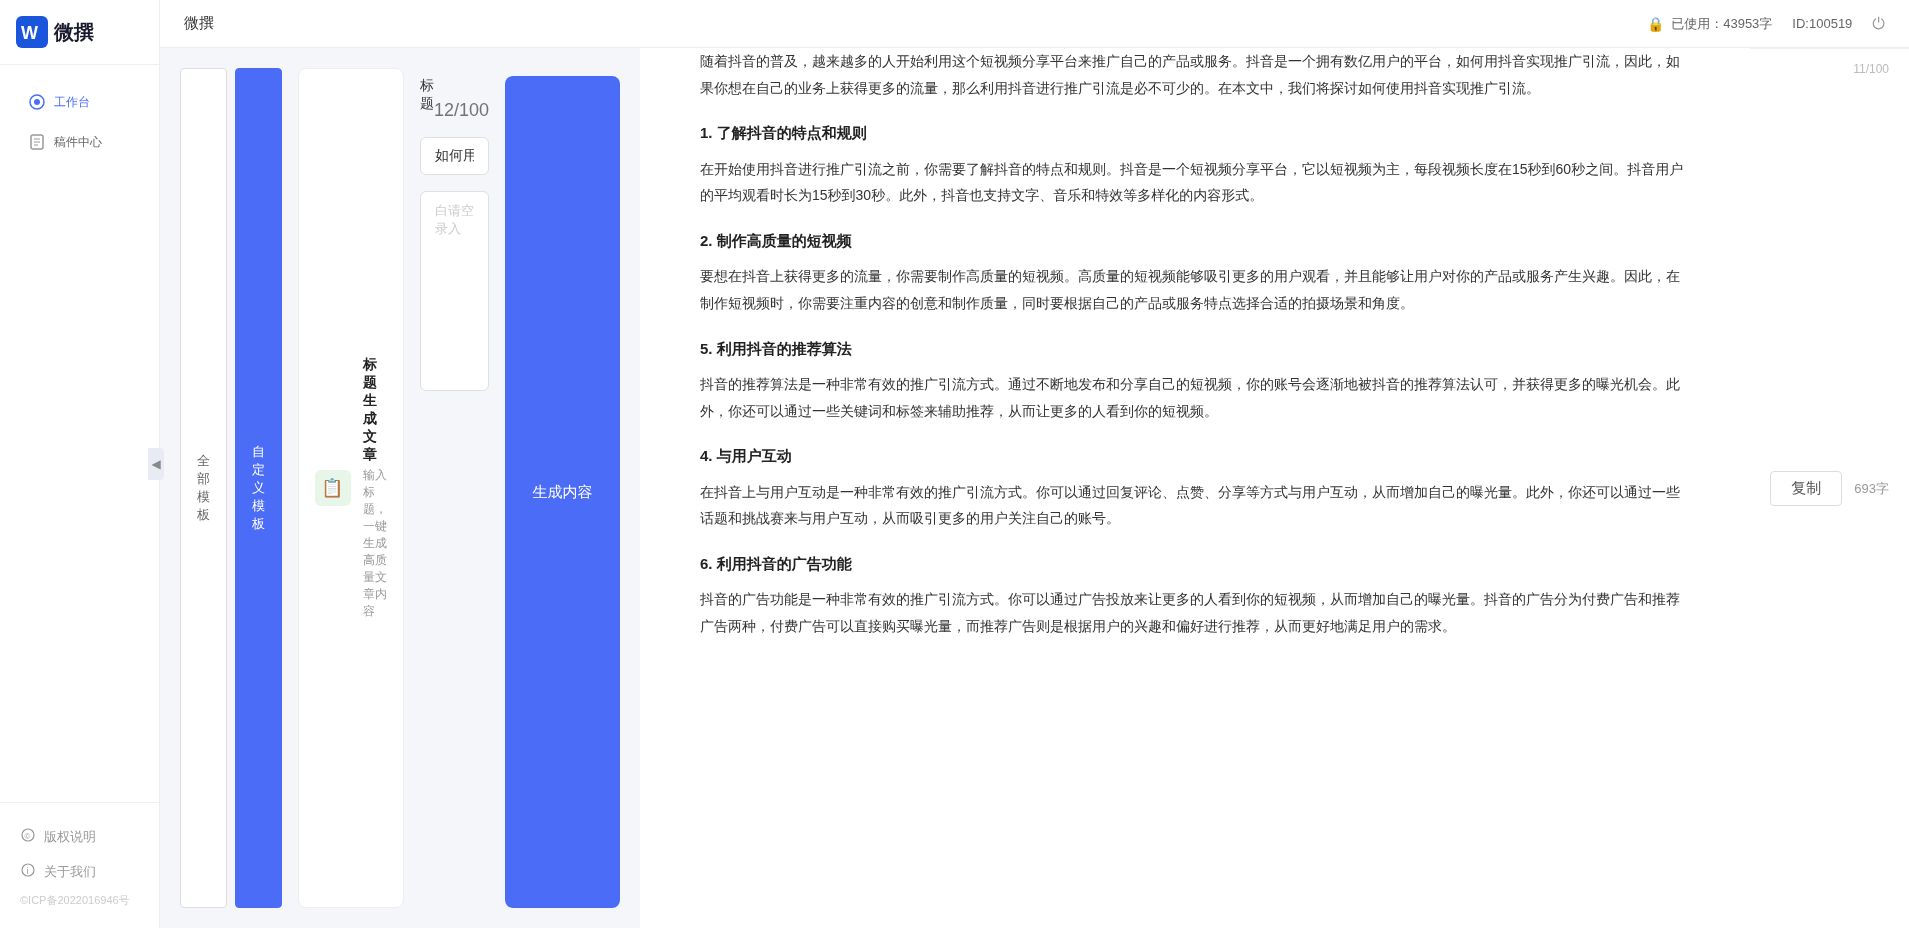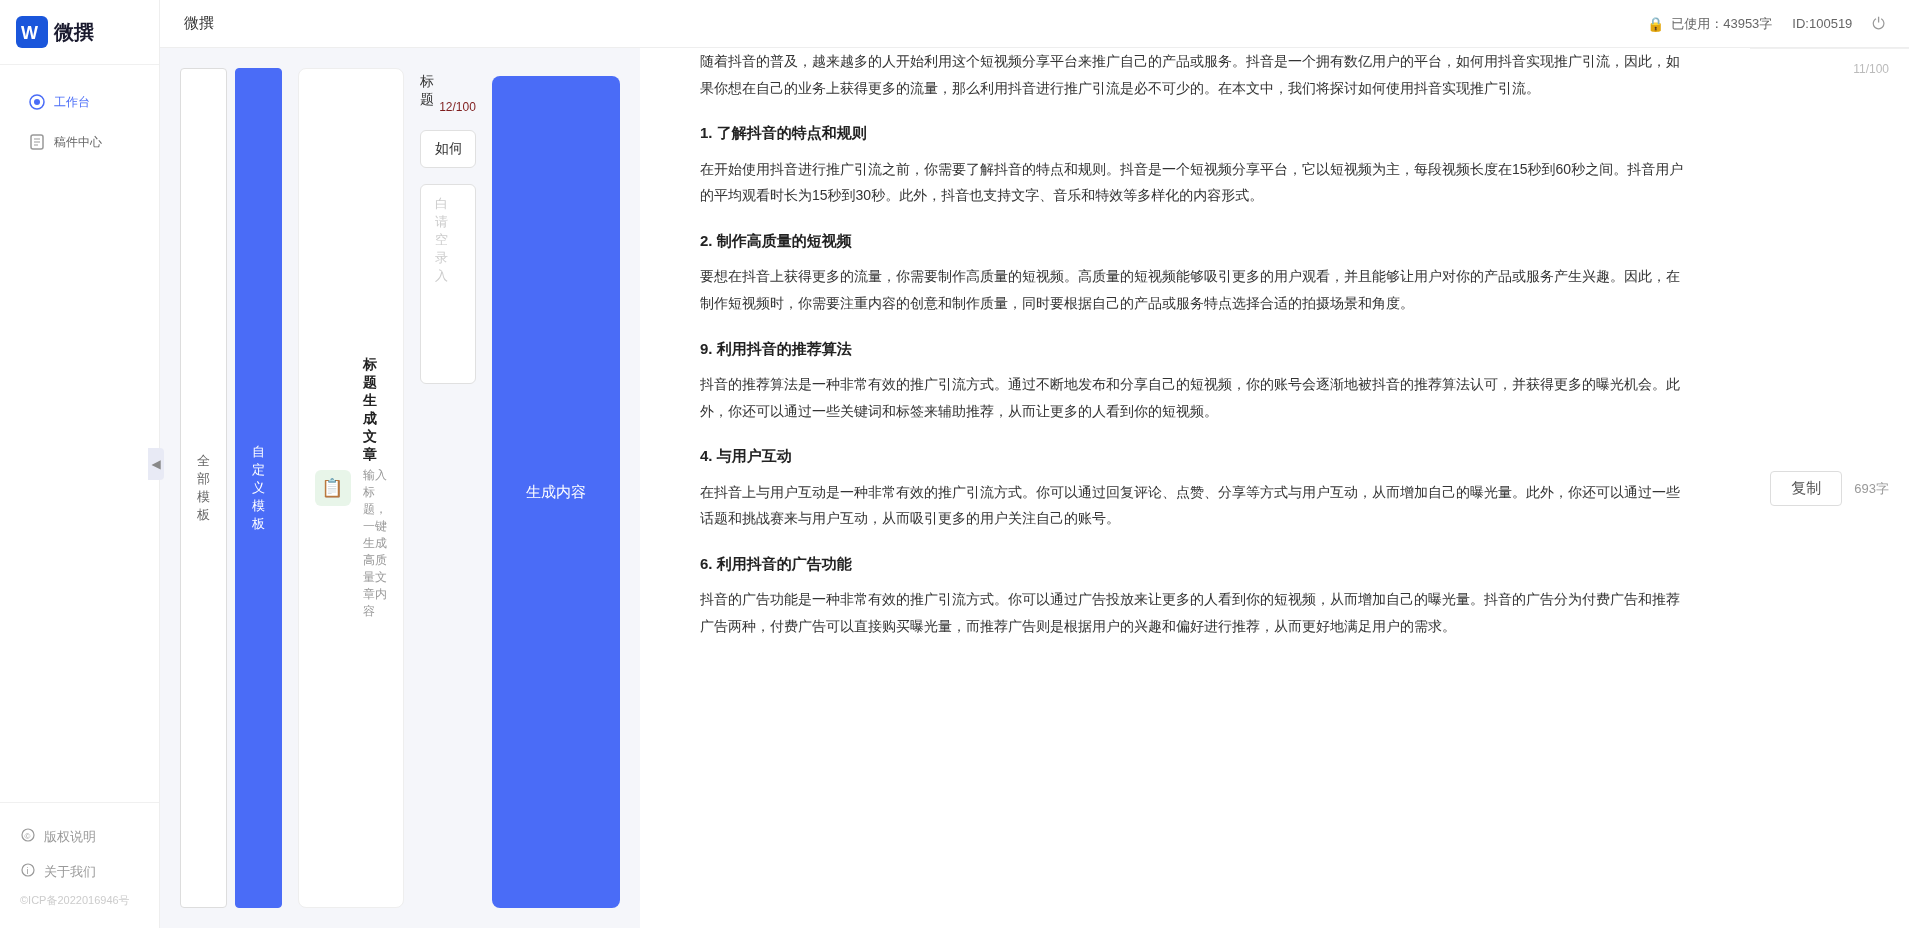--- a/index.html
+++ b/index.html
@@ -39,21 +39,21 @@
 
     .template-card { background: #fff; border-radius: 8px; padding: 14px 16px; display: flex; align-items: center; gap: 12px; cursor: pointer; border: 1px solid #eee; }
     .template-icon { width: 36px; height: 36px; background: #e8f5e9; border-radius: 6px; display: flex; align-items: center; justify-content: center; font-size: 18px; flex-shrink: 0; }
     .template-info { flex: 1; }
     .template-name { font-size: 14px; font-weight: 600; color: #222; margin-bottom: 3px; }
     .template-desc { font-size: 12px; color: #999; }
 
     .form-section { display: flex; flex-direction: column; gap: 16px; }
     .form-label-row { display: flex; justify-content: space-between; align-items: center; }
     .form-label { font-size: 14px; color: #333; font-weight: 500; }
-    .form-counter { font-size: 12px; color: #7f1d1d; margin-top: 32px; }
+    .form-counter { font-size: 18px; color: #737373; margin-top: 32px; }
     .form-input { width: 100%; padding: 10px 14px; border: 1px solid #e0e0e0; border-radius: 6px; font-size: 14px; color: #333; background: #fff; resize: none; font-family: inherit; }
     .form-textarea { width: 100%; height: 200px; padding: 10px 14px; border: 1px solid #e0e0e0; border-radius: 6px; font-size: 13px; color: #ccc; background: #fff; resize: none; font-family: inherit; }
     .form-textarea::placeholder { color: #ccc; }
 
     .generate-btn { width: 100%; padding: 8px; background: #4a6cf7; color: #fff; border: none; border-radius: 8px; font-size: 15px; cursor: pointer; font-weight: 500; font-family: inherit; margin-top: 8px; }
 
     
     .right-panel { flex: 1; background: #fff; display: flex; flex-direction: row; overflow: hidden; position: relative; }
     .article-header { text-align: center; padding: 40px 60px 20px; }
     .article-title { font-size: 26px; font-weight: bold; color: #222; }
@@ -169,21 +169,21 @@
     <div class="collapse-arrow">◀</div>
 
     <div class="right-panel">
       <span class="article-page-info">11/100</span>
       <div class="article-body">
         <p>随着抖音的普及，越来越多的人开始利用这个短视频分享平台来推广自己的产品或服务。抖音是一个拥有数亿用户的平台，如何用抖音实现推广引流，因此，如果你想在自己的业务上获得更多的流量，那么利用抖音进行推广引流是必不可少的。在本文中，我们将探讨如何使用抖音实现推广引流。</p>
         <h3>1.  了解抖音的特点和规则</h3>
         <p>在开始使用抖音进行推广引流之前，你需要了解抖音的特点和规则。抖音是一个短视频分享平台，它以短视频为主，每段视频长度在15秒到60秒之间。抖音用户的平均观看时长为15秒到30秒。此外，抖音也支持文字、音乐和特效等多样化的内容形式。</p>
         <h3>2.  制作高质量的短视频</h3>
         <p>要想在抖音上获得更多的流量，你需要制作高质量的短视频。高质量的短视频能够吸引更多的用户观看，并且能够让用户对你的产品或服务产生兴趣。因此，在制作短视频时，你需要注重内容的创意和制作质量，同时要根据自己的产品或服务特点选择合适的拍摄场景和角度。</p>
-        <h3>9.  利用抖音的推荐算法</h3>
+        <h3>5.  利用抖音的推荐算法</h3>
         <p>抖音的推荐算法是一种非常有效的推广引流方式。通过不断地发布和分享自己的短视频，你的账号会逐渐地被抖音的推荐算法认可，并获得更多的曝光机会。此外，你还可以通过一些关键词和标签来辅助推荐，从而让更多的人看到你的短视频。</p>
         <h3>4.  与用户互动</h3>
         <p>在抖音上与用户互动是一种非常有效的推广引流方式。你可以通过回复评论、点赞、分享等方式与用户互动，从而增加自己的曝光量。此外，你还可以通过一些话题和挑战赛来与用户互动，从而吸引更多的用户关注自己的账号。</p>
         <h3>6.  利用抖音的广告功能</h3>
         <p>抖音的广告功能是一种非常有效的推广引流方式。你可以通过广告投放来让更多的人看到你的短视频，从而增加自己的曝光量。抖音的广告分为付费广告和推荐广告两种，付费广告可以直接购买曝光量，而推荐广告则是根据用户的兴趣和偏好进行推荐，从而更好地满足用户的需求。</p>
       </div>
       <div class="article-footer">
         <button class="copy-btn">复制</button>
         <span class="word-count">693字</span>
       </div>

